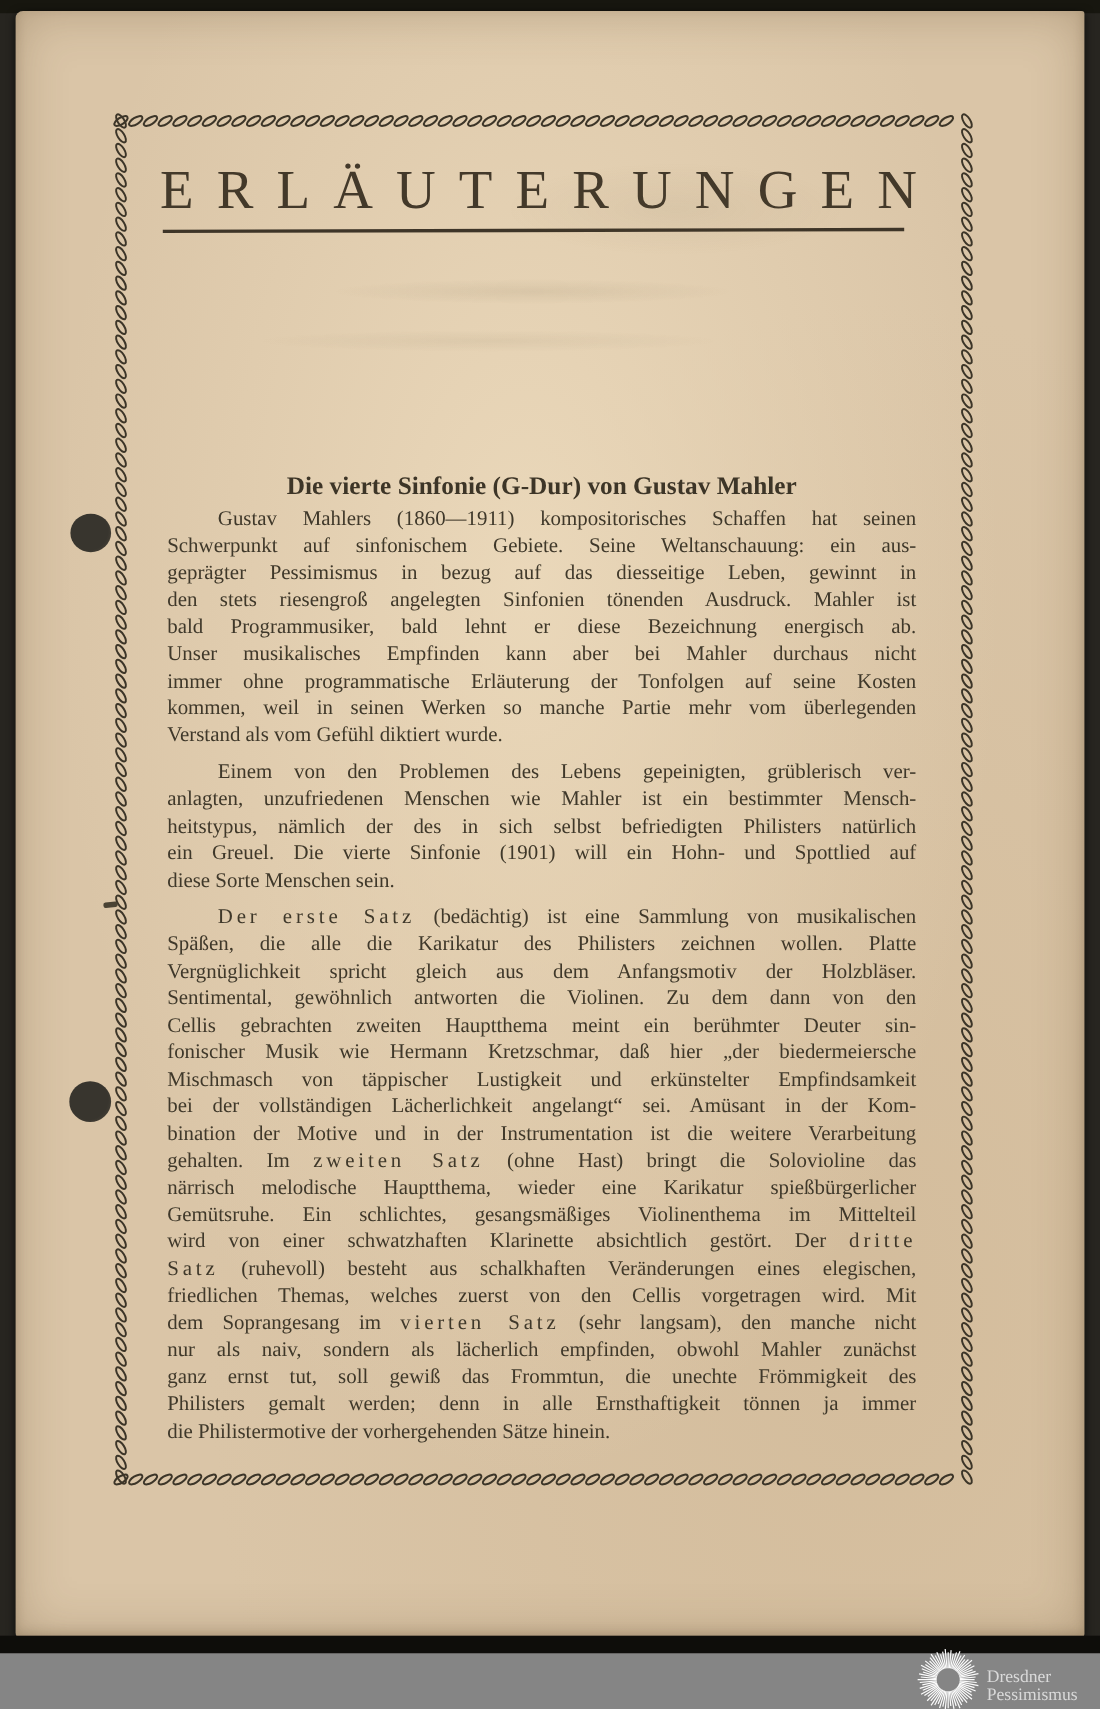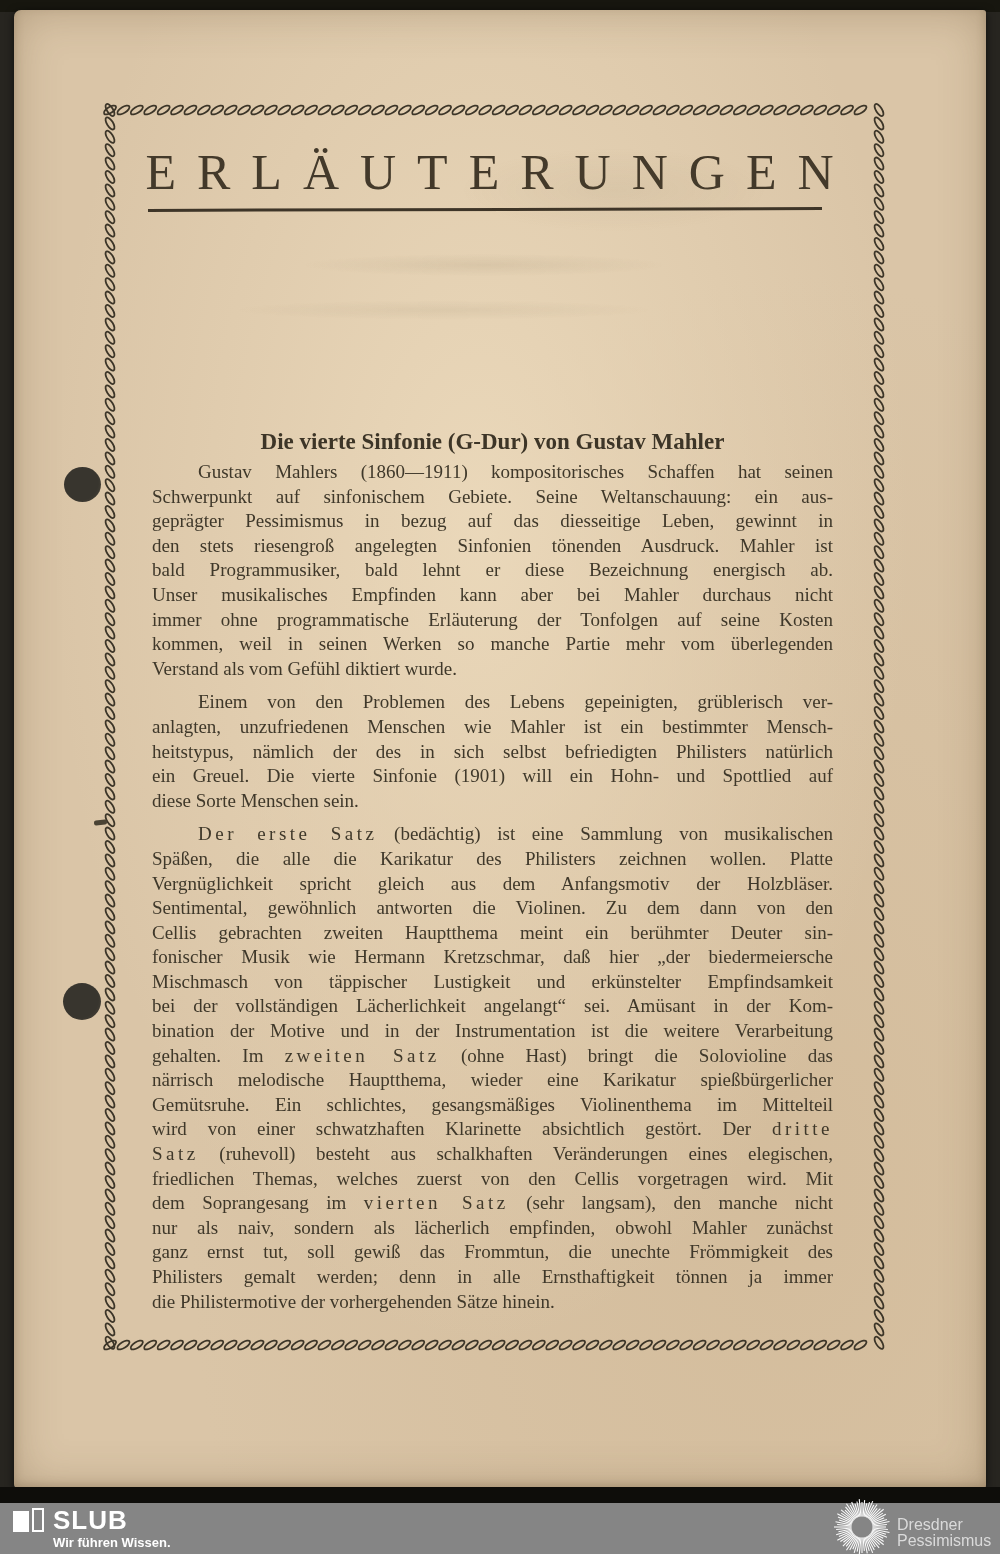--- a/index.html
+++ b/index.html
@@ -76,21 +76,21 @@
   .book-icon { position:relative; width:30px; height:26px; margin-top:3px; }
   .book-icon .cover { position:absolute; left:0; top:3px; width:16px; height:21px; background:#fff; }
   .book-icon .page  { position:absolute; left:19px; top:0; width:8px; height:20px; border:2.5px solid #fff; }
   .slub-text { margin-left:10px; }
   .slub-name { font-size:26px; font-weight:bold; color:#fff; letter-spacing:1px; line-height:30px; }
   .slub-tagline { font-size:13px; font-weight:bold; color:#fff; margin-top:0px; }
 
   .partner { position:absolute; left:834px; top:-4px; display:flex; align-items:center; cursor:pointer; }
   .starburst { width:56px; height:56px; }
   .starburst line { stroke:#fbfbfb; stroke-width:1.1; }
-  .partner-text { margin-left:7px; font-family:Liberation Sans, sans-serif;
+  .partner-text { margin-left:7px; font-family:Liberation Serif, serif;
     font-size:16px; line-height:16.5px; color:#dadada; padding-top:12px; }
 </style>
 </head>
 <body>
 
 <div class="stage">
   <div class="top-strip"></div>
 
   <div class="paper">
 
@@ -452,30 +452,20 @@
       </div>
 
     <div class="hole hole-1"></div>
     <div class="hole hole-2"></div>
     <div class="margin-mark"></div>
   </div>
 
   <div class="bottom-strip"></div>
 
   <div class="footer">
-    <div class="slub">
-      <div class="book-icon">
-        <div class="cover"></div>
-          <div class="page"></div>
-      </div>
-      <div class="slub-text">
-        <div class="slub-name">SLUB</div>
-        <div class="slub-tagline">Wir führen Wissen.</div>
-      </div>
-    </div>
     <div class="partner">
       <svg class="starburst" viewBox="0 0 56 56">
           <line x1="38.5" y1="28" x2="52" y2="28"></line>
           <line x1="38.449439630058066" y1="29.029179973460387" x2="53.874802893477124" y2="30.548445648568574"></line>
           <line x1="38.29824544423392" y1="30.048448381169347" x2="55.46198785129045" y2="33.46252901645159"></line>
           <line x1="38.047873525188194" y1="31.047989111171855" x2="51.92350839330522" y2="35.25711693136156"></line>
           <line x1="37.700735091368514" y1="32.01817603983344" x2="52.944747377804745" y2="38.332452673857425"></line>
           <line x1="37.26017327565773" y1="32.949665736672976" x2="49.16611034436052" y2="39.31352168382394"></line>
           <line x1="36.73043092917673" y1="33.833487446705824" x2="49.618209919866175" y2="42.444826058509655"></line>
           <line x1="36.11660976030874" y1="34.66112948371828" x2="49.64429269415663" y2="45.763011956582076"></line>

